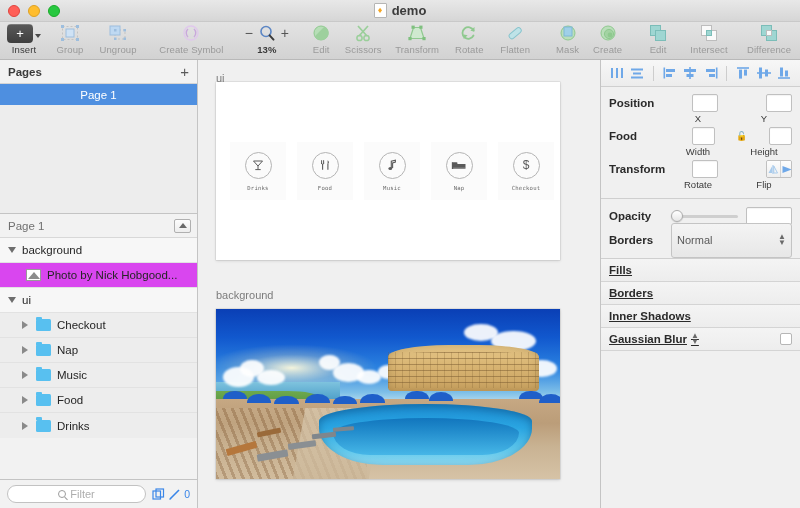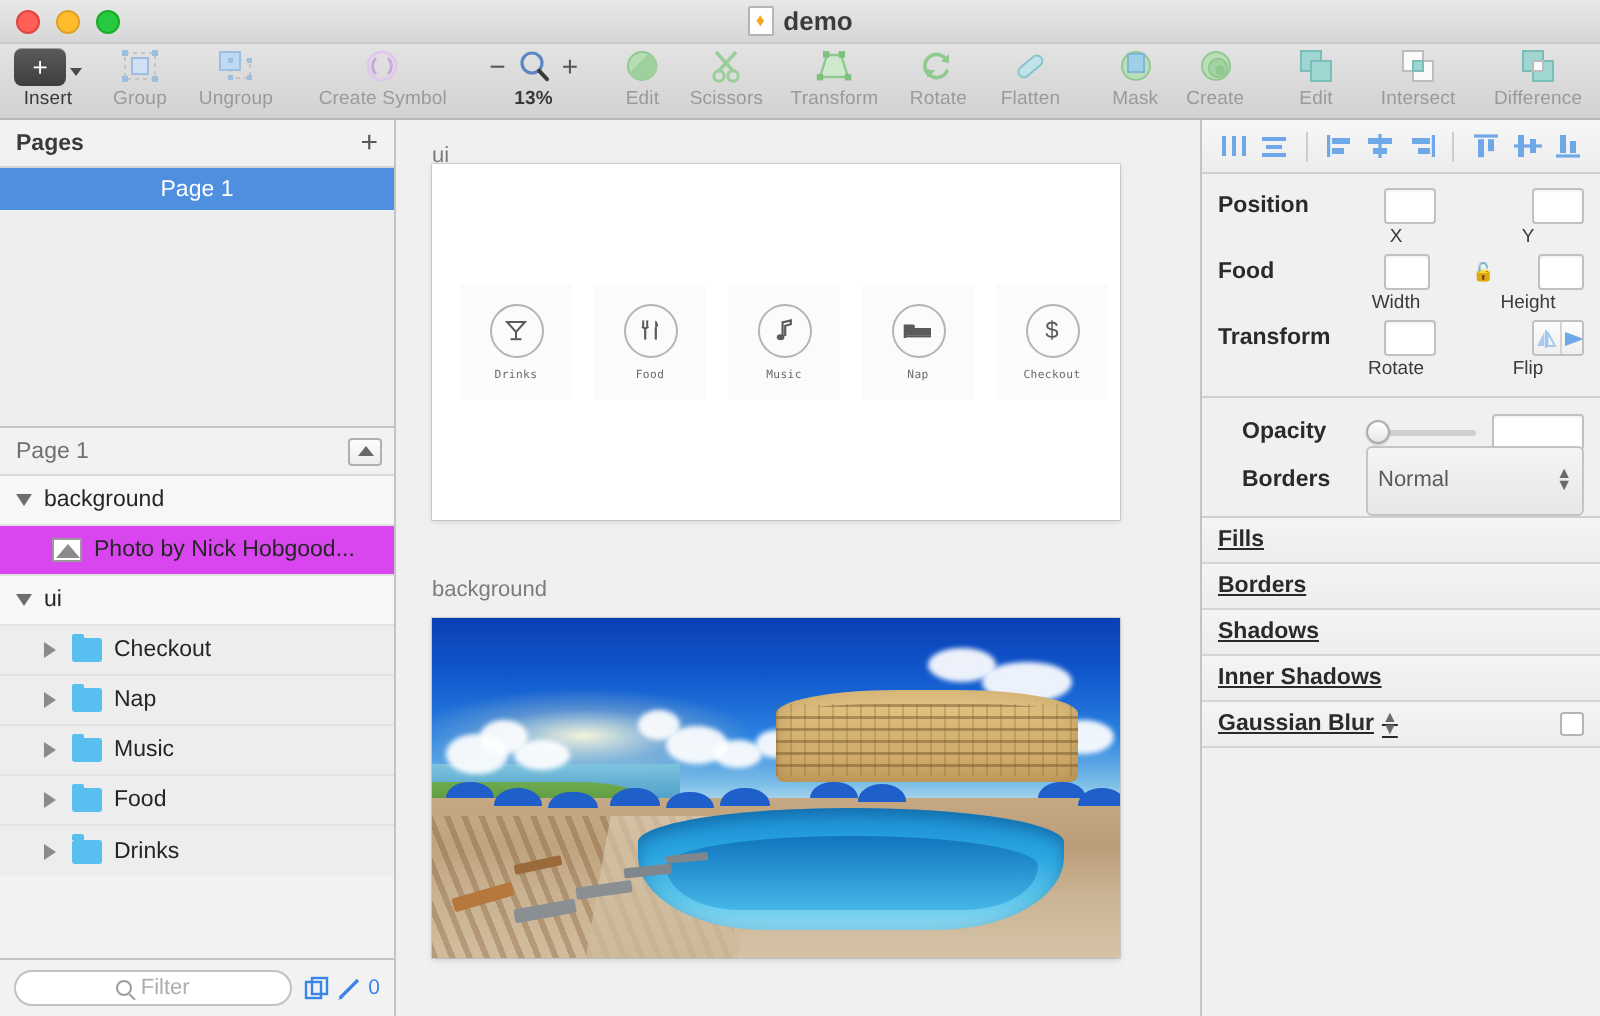--- a/index.html
+++ b/index.html
@@ -277,21 +277,21 @@
   .sublbls { display:flex; margin-bottom: 3px; }
   .sublbl { font-size:9.5px; color:#3A3A3A; text-align:center; }
   .lock {
     width:12px; display:flex; align-items:center; justify-content:center;
     font-size:9px; color:#7A7A7A;
   }
   .flipgrp { display:flex; width:54px; height:18px; border:1px solid #C0C0C0; border-radius:2px; overflow:hidden;}
   .flipbtn { flex:1; background: linear-gradient(to bottom,#FDFDFD,#EFEFEF); display:flex; align-items:center; justify-content:center;}
   .flipbtn + .flipbtn { border-left:1px solid #D4D4D4; }
 
-  .opac-row { display:flex; align-items:center; padding: 0 8px; height:24px;margin-left:12px;}
+  .opac-row { display:flex; align-items:center; padding: 0 8px; height:24px;}
   .slider { flex:1; height:3px; background:#CFCFCF; border-radius:2px; position:relative; margin: 0 8px 0 0;}
   .knob { position:absolute; left:0; top:-4.5px; width:12px;height:12px;border-radius:50%;
           background: linear-gradient(to bottom,#FFF,#E6E6E6); border:.5px solid #ADADAD; box-shadow:0 .5px 1px rgba(0,0,0,.2);}
   .select {
     flex:1; height:35px; border:1px solid #C4C4C4; border-radius:3px;
     background: linear-gradient(to bottom,#F4F4F4,#E7E7E7);
     display:flex; align-items:center; justify-content:space-between;
     padding: 0 5px; font-size:11px; color:#5A5A5A;
   }
   .stepper { display:flex; flex-direction:column; gap:1px; line-height:.6; font-size:8px; color:#6A6A6A;}
@@ -876,25 +876,20 @@
             <span>Fills</span>
           </span>
       </div>
       <div class="sec-row">
         <span class="lft">
             <span>Borders</span>
           </span>
       </div>
       <div class="sec-row">
         <span class="lft">
-            <span>Shadows</span>
-          </span>
-      </div>
-      <div class="sec-row">
-        <span class="lft">
             <span>Inner Shadows</span>
           </span>
       </div>
       <div class="sec-row">
         <span class="lft">
           <span>Gaussian Blur</span>
           <span class="stepper">
               <span>▲</span>
               <span>▼</span>
             </span>

